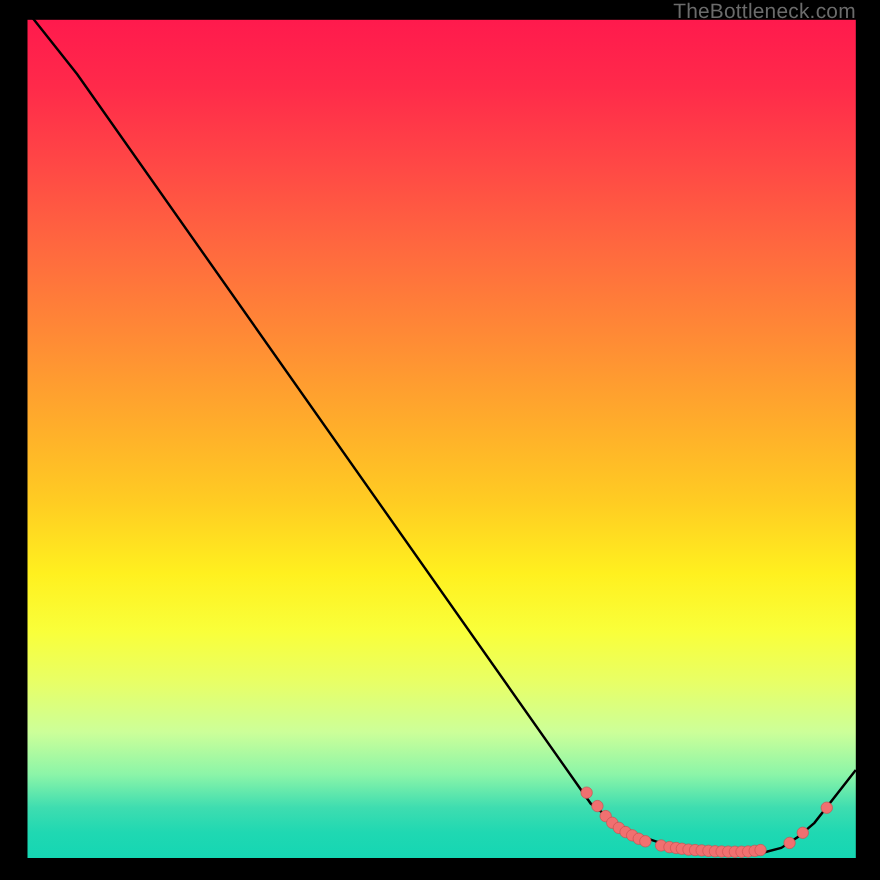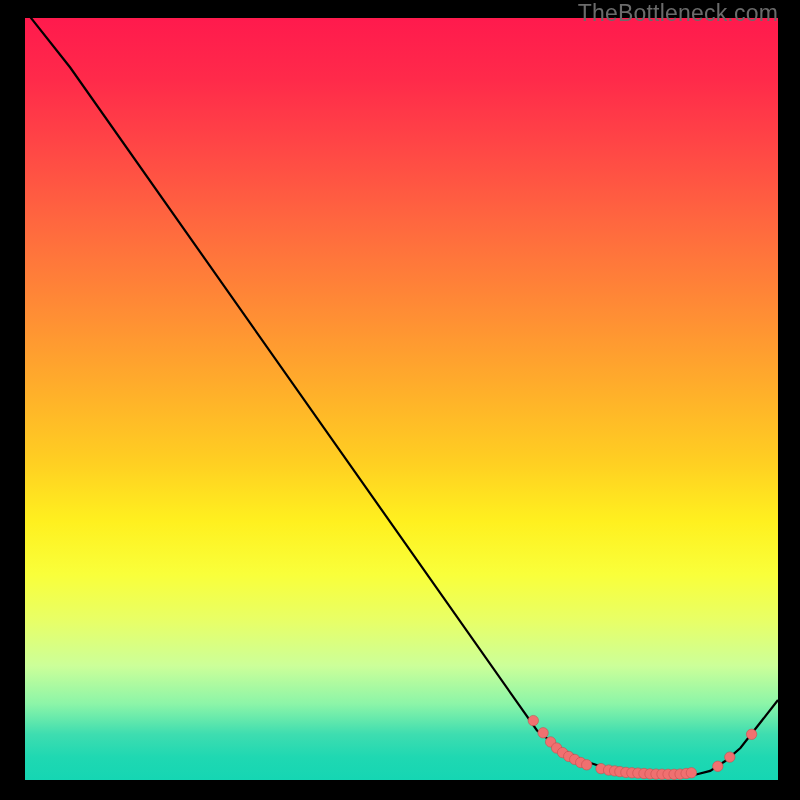--- a/index.html
+++ b/index.html
@@ -47,21 +47,21 @@
     top: 18px;
     width: 753px;
     height: 762px;
     overflow: visible;
   }
   .watermark {
     position: absolute;
     top: 0px;
     right: 22px;
     font-family: Arial, Helvetica, sans-serif;
-    font-size: 23px;
+    font-size: 19px;
     color: #6b6b6b;
     letter-spacing: 0.2px;
     user-select: none;
   }
 </style>
 </head>
 <body>
 
 <div class="stage">
   <div class="plot"></div>

